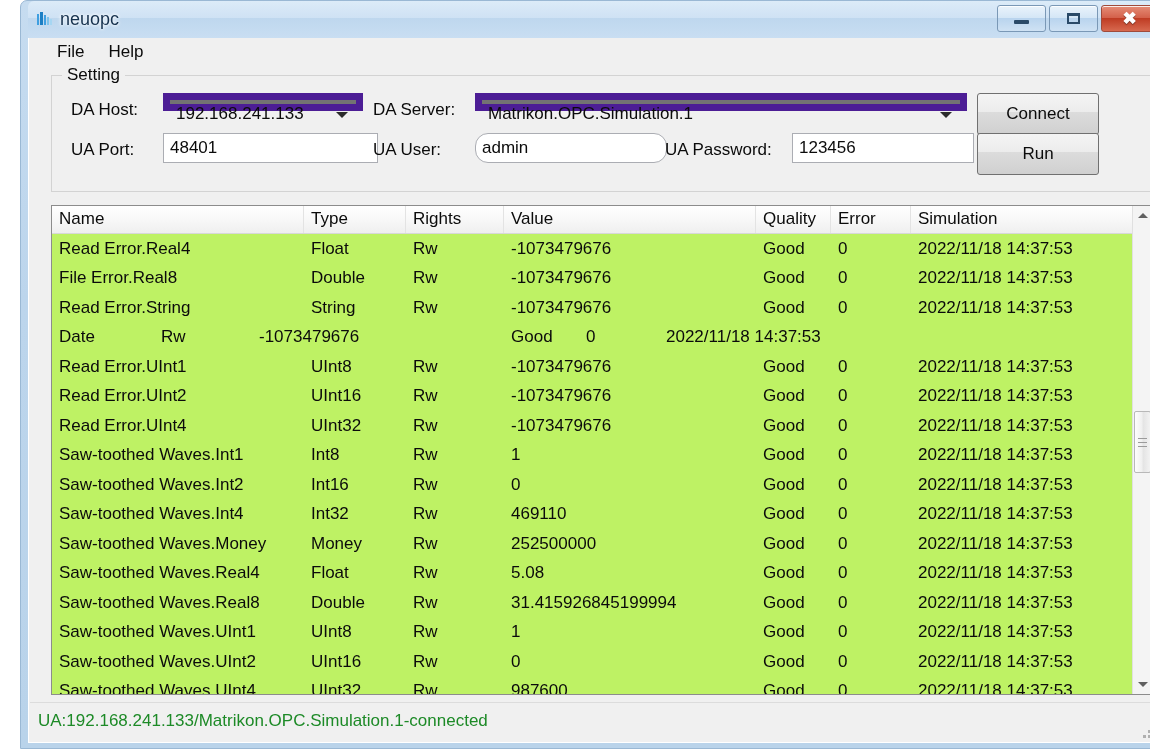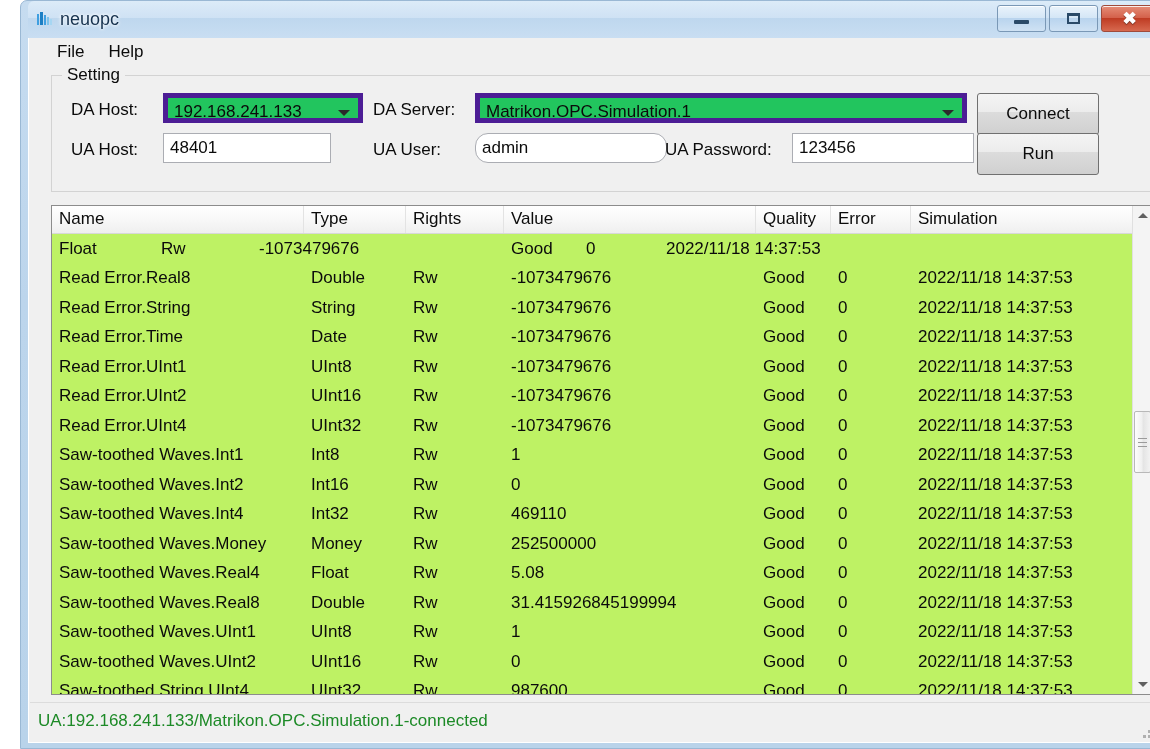--- a/index.html
+++ b/index.html
@@ -171,23 +171,23 @@
     color: #0b0b0b;
     padding: 0 6px;
     height: 30px;
     line-height: 28px;
     font-family: "Liberation Sans", sans-serif;
     outline: none;
   }
   .combo {
     box-sizing: border-box;
     position: relative;
-    border: 5px solid #4c1d95;
-    background: #22c55e;
-    height: 30px;
+    border: 7px solid #4c1d95;
+    background: #737373;
+    height: 18px;
   }
   .combo .combo-value {
     font-size: 17px;
     color: #0b0b0b;
     line-height: 28px;
     padding-left: 6px;
     padding-right: 26px;
     white-space: nowrap;
     overflow: hidden;
   }
@@ -217,21 +217,21 @@
 
   
   #lbl-dahost  { position:absolute; left:19px;  top:24px; }
   #combo-dahost{ position:absolute; left:111px; top:17px; width:200px; }
   #lbl-daserver{ position:absolute; left:321px; top:24px; }
   #combo-daserver{ position:absolute; left:423px; top:17px; width:492px; }
   #btn-connect { position:absolute; left:925px; top:17px; width:122px; }
 
   
   #lbl-uaport  { position:absolute; left:19px;  top:64px; }
-  #inp-uaport  { position:absolute; left:111px; top:57px; width:168px; }
+  #inp-uaport  { position:absolute; left:111px; top:57px; width:215px; }
   #lbl-uauser  { position:absolute; left:321px; top:64px; }
   #inp-uauser  { position:absolute; left:423px; top:57px; width:192px;border-radius:13px; }
   #lbl-uapass  { position:absolute; left:613px; top:64px; }
   #inp-uapass  { position:absolute; left:740px; top:57px; width:182px; }
   #btn-run     { position:absolute; left:925px; top:57px; width:122px; }
 
   
   #table-wrap {
     position: absolute;
     left: 22px;
@@ -439,21 +439,21 @@
       </div>
 
       <div id="lbl-daserver" class="field-label">DA Server:</div>
       <div id="combo-daserver" class="combo">
         <div class="combo-value">Matrikon.OPC.Simulation.1</div>
         <div class="arrow"></div>
       </div>
 
       <div id="btn-connect" class="btn">Connect</div>
 
-      <div id="lbl-uaport" class="field-label">UA Host:</div>
+      <div id="lbl-uaport" class="field-label">UA Port:</div>
       <input id="inp-uaport" class="txt-input" type="text" value="48401" style="">
 
       <div id="lbl-uauser" class="field-label">UA User:</div>
       <input id="inp-uauser" class="txt-input" type="text" value="admin" style="">
 
       <div id="lbl-uapass" class="field-label">UA Password:</div>
       <input id="inp-uapass" class="txt-input" type="text" value="123456" style="">
 
       <div id="btn-run" class="btn">Run</div>
     </div>
@@ -463,47 +463,47 @@
           <div class="hcell c-name">Name</div>
           <div class="hcell c-type">Type</div>
           <div class="hcell c-rights">Rights</div>
           <div class="hcell c-value">Value</div>
           <div class="hcell c-quality">Quality</div>
           <div class="hcell c-error">Error</div>
           <div class="hcell c-timestamp">Simulation</div>
         </div>
       <div id="rows-viewport">
           <div class="trow">
+            <div class="tcell c-name">Read Error.Real4</div>
             <div class="tcell c-type">Float</div>
             <div class="tcell c-rights">Rw</div>
             <div class="tcell c-value">-1073479676</div>
             <div class="tcell c-quality">Good</div>
             <div class="tcell c-error">0</div>
             <div class="tcell c-timestamp">2022/11/18 14:37:53</div>
           </div>
           <div class="trow">
-            <div class="tcell c-name">Read Error.Real8</div>
+            <div class="tcell c-name">File Error.Real8</div>
             <div class="tcell c-type">Double</div>
             <div class="tcell c-rights">Rw</div>
             <div class="tcell c-value">-1073479676</div>
             <div class="tcell c-quality">Good</div>
             <div class="tcell c-error">0</div>
             <div class="tcell c-timestamp">2022/11/18 14:37:53</div>
           </div>
           <div class="trow">
             <div class="tcell c-name">Read Error.String</div>
             <div class="tcell c-type">String</div>
             <div class="tcell c-rights">Rw</div>
             <div class="tcell c-value">-1073479676</div>
             <div class="tcell c-quality">Good</div>
             <div class="tcell c-error">0</div>
             <div class="tcell c-timestamp">2022/11/18 14:37:53</div>
           </div>
           <div class="trow">
-            <div class="tcell c-name">Read Error.Time</div>
             <div class="tcell c-type">Date</div>
             <div class="tcell c-rights">Rw</div>
             <div class="tcell c-value">-1073479676</div>
             <div class="tcell c-quality">Good</div>
             <div class="tcell c-error">0</div>
             <div class="tcell c-timestamp">2022/11/18 14:37:53</div>
           </div>
           <div class="trow">
             <div class="tcell c-name">Read Error.UInt1</div>
             <div class="tcell c-type">UInt8</div>
@@ -597,21 +597,21 @@
           <div class="trow">
             <div class="tcell c-name">Saw-toothed Waves.UInt2</div>
             <div class="tcell c-type">UInt16</div>
             <div class="tcell c-rights">Rw</div>
             <div class="tcell c-value">0</div>
             <div class="tcell c-quality">Good</div>
             <div class="tcell c-error">0</div>
             <div class="tcell c-timestamp">2022/11/18 14:37:53</div>
           </div>
           <div class="trow">
-            <div class="tcell c-name">Saw-toothed String.UInt4</div>
+            <div class="tcell c-name">Saw-toothed Waves.UInt4</div>
             <div class="tcell c-type">UInt32</div>
             <div class="tcell c-rights">Rw</div>
             <div class="tcell c-value">987600</div>
             <div class="tcell c-quality">Good</div>
             <div class="tcell c-error">0</div>
             <div class="tcell c-timestamp">2022/11/18 14:37:53</div>
           </div>
         </div>
 
       <div id="vscroll">

